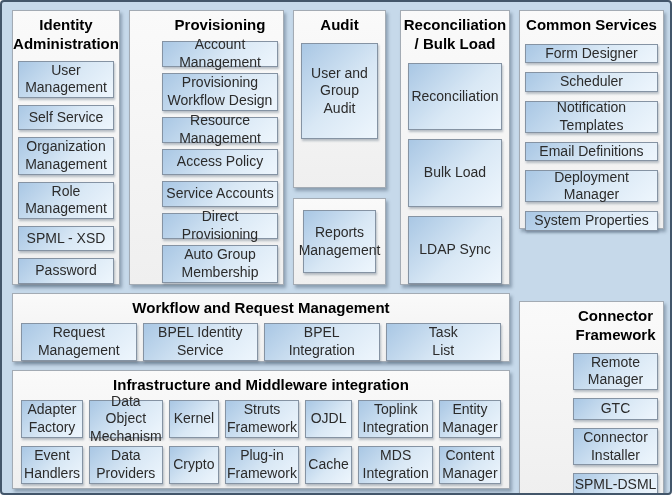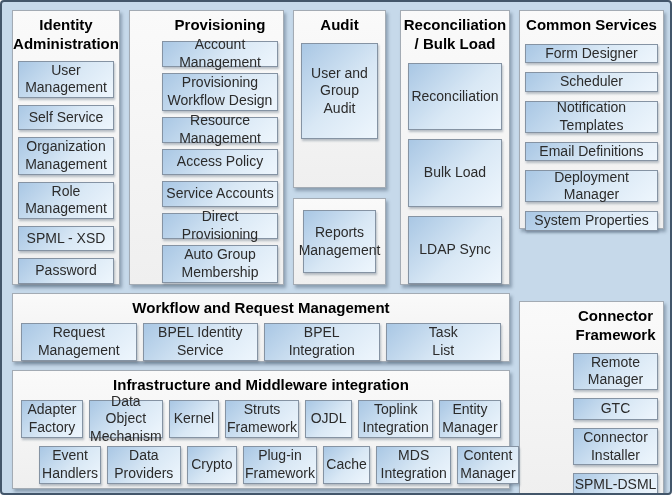--- a/index.html
+++ b/index.html
@@ -29,21 +29,21 @@
   #p-reconciliation .box{margin-top:9px;width:calc(100% - 14px);}
   #p-common{left:517px;top:8px;width:145px;height:219px;align-items:center;}
   #p-common .box{margin-top:9px;}
   #p-workflow{left:10px;top:291px;width:498px;height:69px;}
   #p-connector{left:517px;top:299px;width:145px;height:196px;padding-left:48px;}
   #p-connector .box{margin-top:8px;}
   #p-connector .box:first-of-type{margin-top:6px;}
   #p-infrastructure{left:10px;top:368px;width:498px;height:119px;}
   .hrow{display:flex;gap:6px;width:calc(100% - 16px);margin-top:5px;}
   .hrow .box{flex:1 1 0;margin:0;width:auto;}
-  #p-infrastructure .hrow + .hrow{margin-top:8px;padding-left:36px;}
+  #p-infrastructure .hrow + .hrow{margin-top:8px;}
 </style>
 </head>
 <body>
 
 <div id="stage">
 
   <div class="panel" id="p-identity">
     <div class="panel-title">Identity
 Administration</div>
     <div class="box bh38">User

